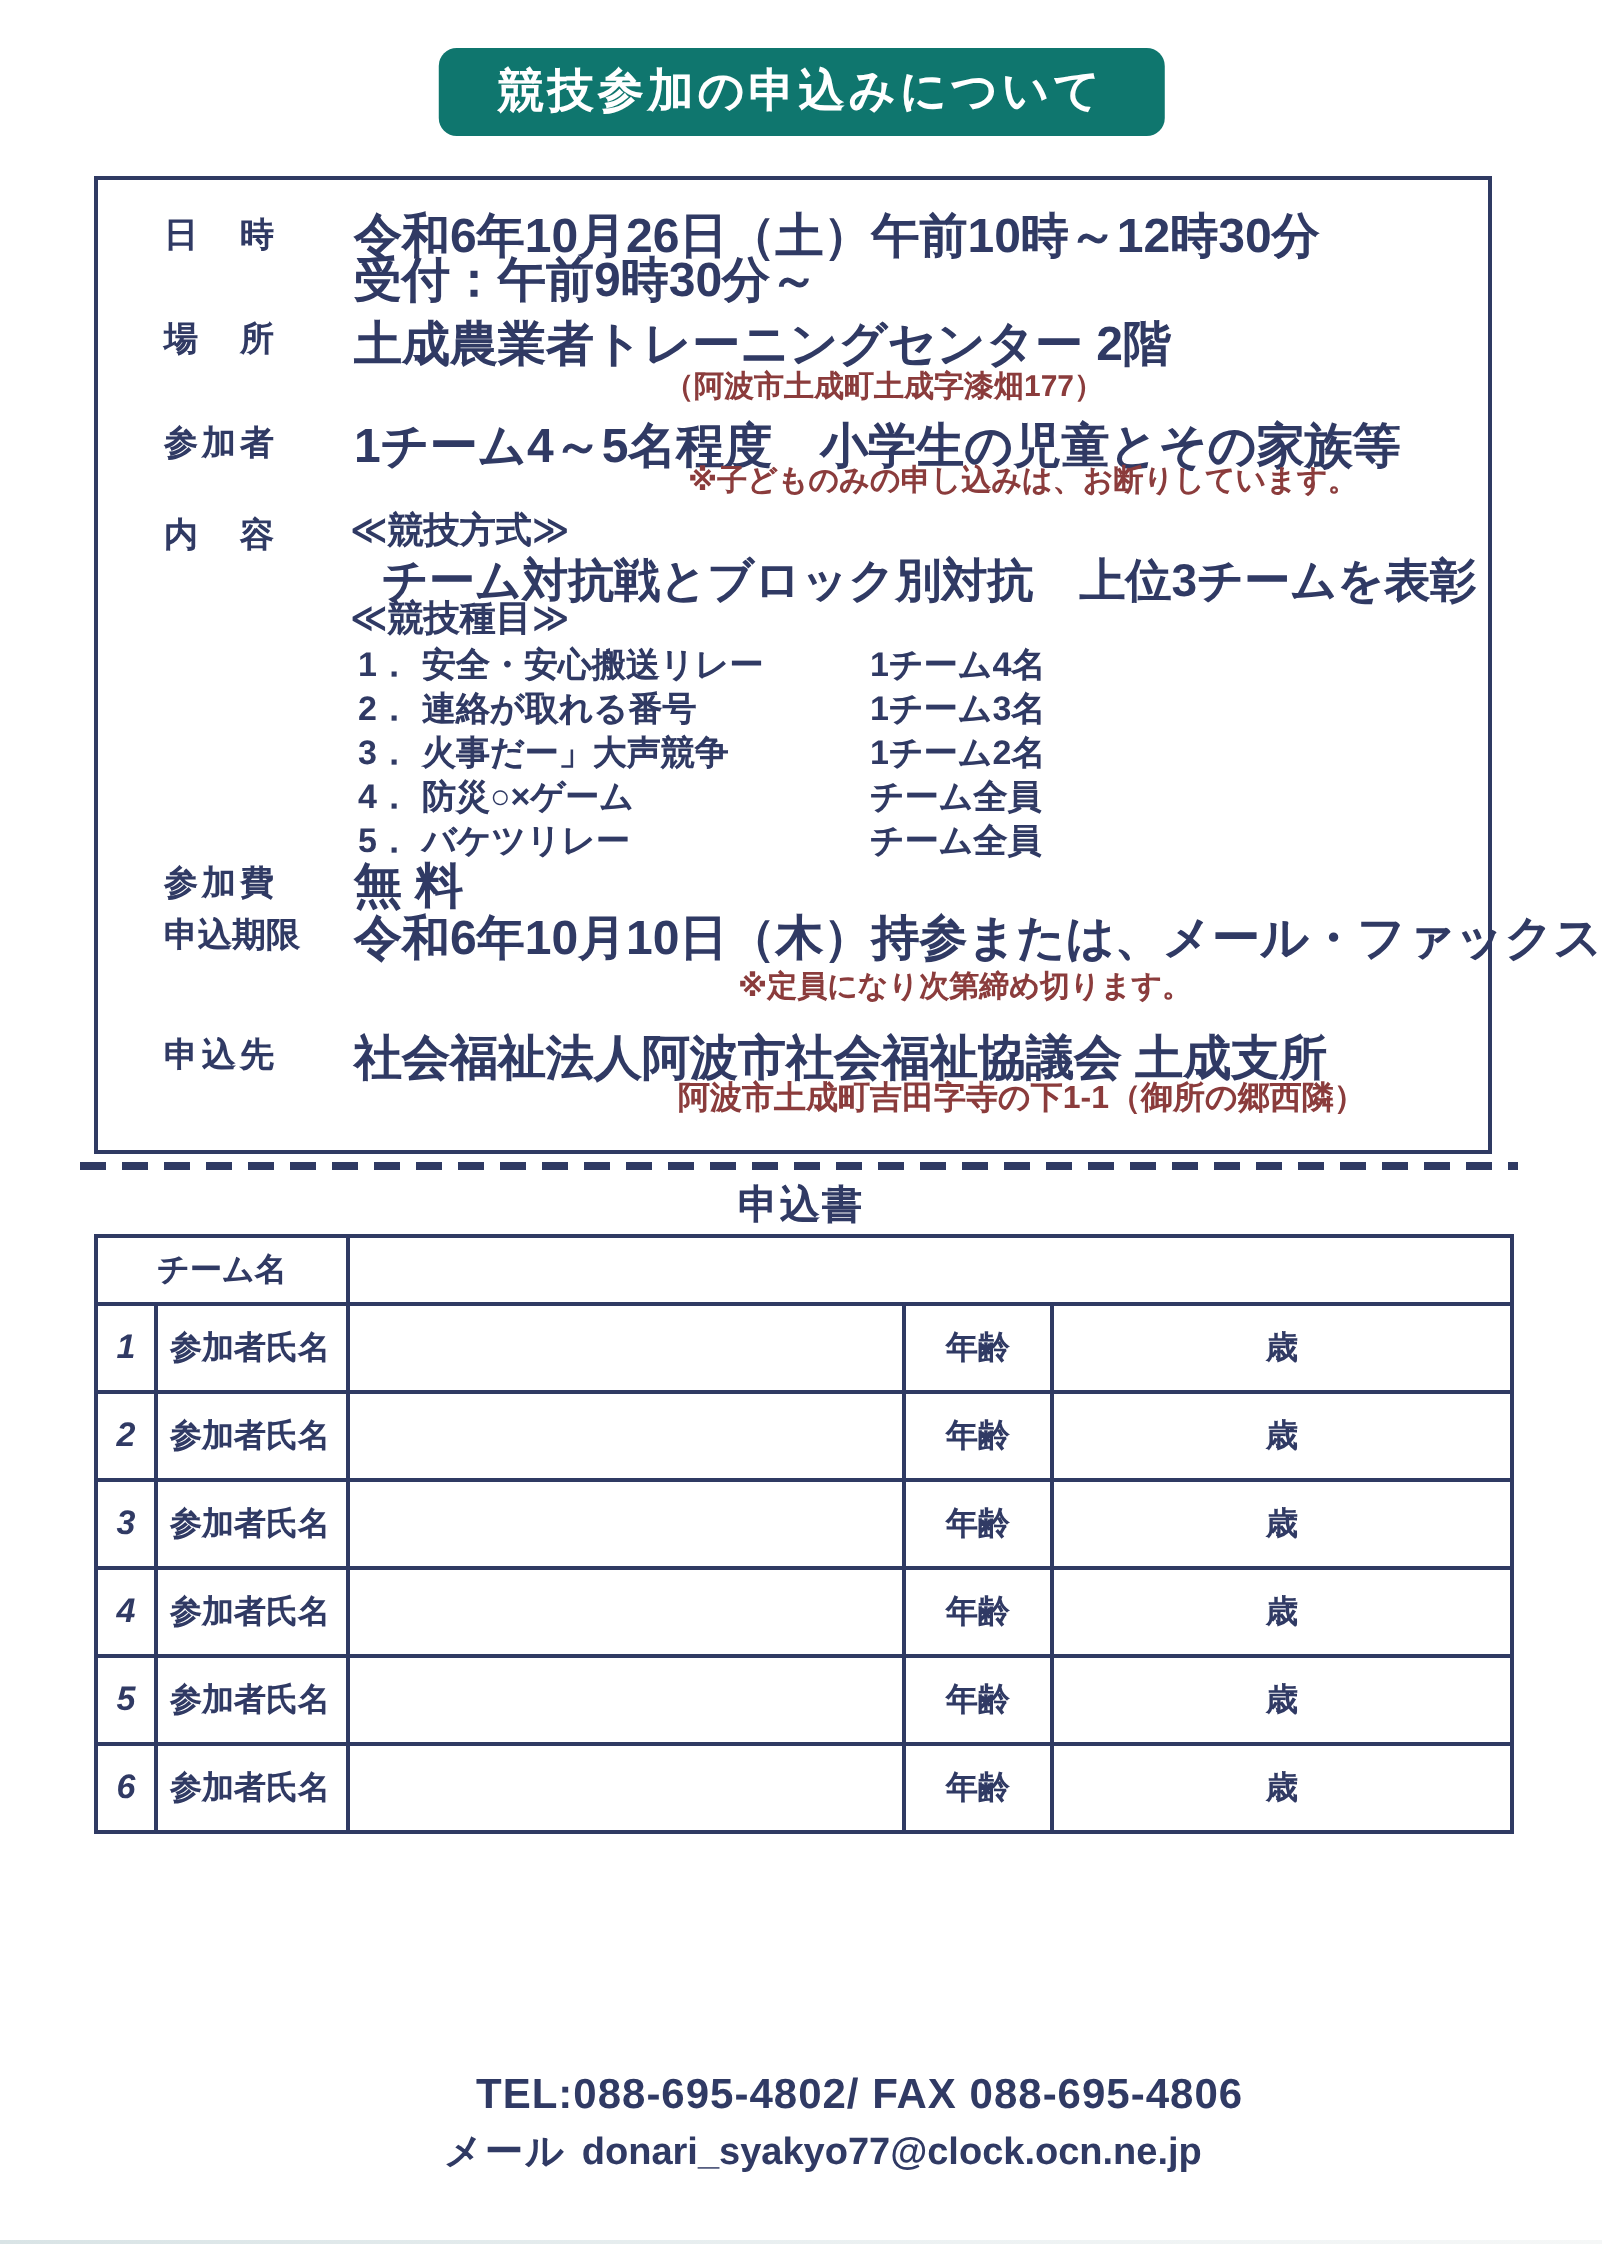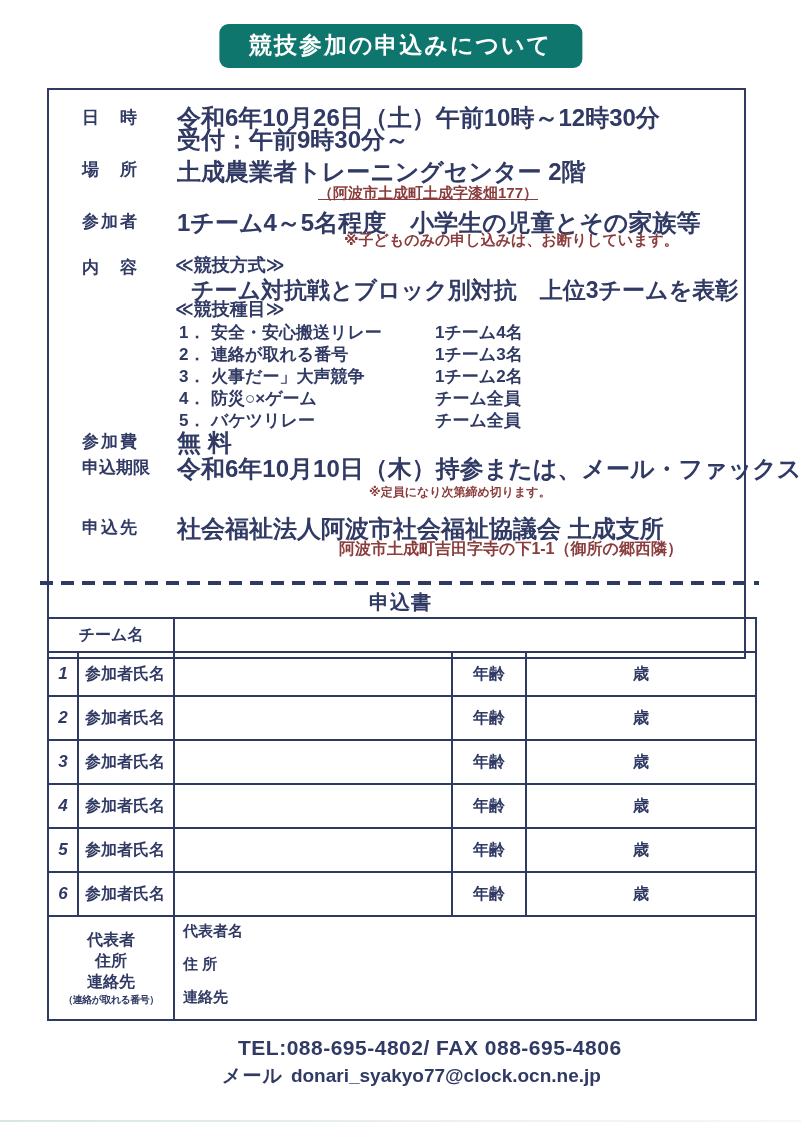--- a/index.html
+++ b/index.html
@@ -9,21 +9,21 @@
     background:#ffffff;
     font-family:"Liberation Sans","DejaVu Sans",sans-serif;
     font-weight:bold; color:#303a64; overflow:hidden;
   }
   .title-bar {
     position:absolute; top:24px; left:50%; transform:translateX(-50%);
     background:#0f766e; color:#ffffff; font-size:23px; letter-spacing:2px;
     padding:6px 30px 7px; border-radius:9px; white-space:nowrap;
   }
   .info-box {
-    position:absolute; left:47px; top:88px; width:699px; height:571px;
+    position:absolute; left:47px; top:88px; width:699px; height:489px;
     border:2px solid #2f3a63;
   }
   .line { position:absolute; white-space:nowrap; }
   .label { font-size:17px; letter-spacing:2px; }
   .value { font-size:24px; }
   .value-sub { font-size:23px; }
   .red { color:#8b3c3c; font-size:15px; }
   .bracket-head { font-size:18px; }
   .event-row { display:flex; font-size:17px; }
   .ev-no { width:32px; }
@@ -72,21 +72,21 @@
     <span>競技参加の申込みについて</span>
   </div>
 
   <div class="info-box">
     <div class="line label" style="left:33px; top:16px;">日　時</div>
     <div class="line value" style="left:128px; top:12px;">令和6年10月26日（土）午前10時～12時30分</div>
     <div class="line value" style="left:128px; top:34px;">受付：午前9時30分～</div>
 
     <div class="line label" style="left:33px; top:68px;">場　所</div>
     <div class="line value" style="left:128px; top:66px;">土成農業者トレーニングセンター 2階</div>
-    <div class="line red" style="left:269px; top:94px;text-decoration:underline;">（阿波市土成町土成字漆畑177）</div>
+    <div class="line red" style="left:283px; top:94px;">（阿波市土成町土成字漆畑177）</div>
 
     <div class="line label" style="left:33px; top:120px;">参加者</div>
     <div class="line value" style="left:128px; top:117px;">1チーム4～5名程度　小学生の児童とその家族等</div>
     <div class="line red" style="left:295px; top:141px;">※子どものみの申し込みは、お断りしています。</div>
 
     <div class="line label" style="left:33px; top:166px;">内　容</div>
     <div class="line bracket-head" style="left:126px; top:163px;">≪競技方式≫</div>
     <div class="line value-sub" style="left:142px; top:185px;">チーム対抗戦とブロック別対抗　上位3チームを表彰</div>
     <div class="line bracket-head" style="left:126px; top:207px;">≪競技種目≫</div>
 
@@ -114,21 +114,21 @@
       <span class="ev-no">5．</span>
       <span class="ev-name">バケツリレー</span>
       <span class="ev-members">チーム全員</span>
     </div>
 
     <div class="line label" style="left:33px; top:340px;">参加費</div>
     <div class="line value" style="left:128px; top:337px;">無 料</div>
 
     <div class="line label" style="left:33px; top:366px; letter-spacing:0;">申込期限</div>
     <div class="line value" style="left:128px; top:363px;">令和6年10月10日（木）持参または、メール・ファックス</div>
-    <div class="line red" style="left:320px; top:394px; font-size:12px;">※定員になり次第締め切ります。</div>
+    <div class="line red" style="left:320px; top:394px; font-size:15px;">※定員になり次第締め切ります。</div>
 
     <div class="line label" style="left:33px; top:426px;">申込先</div>
     <div class="line value" style="left:128px; top:423px;">社会福祉法人阿波市社会福祉協議会 土成支所</div>
     <div class="line red" style="left:290px; top:449px; font-size:16px;">阿波市土成町吉田字寺の下1-1（御所の郷西隣）</div>
   </div>
 
   <div class="dashed-separator"></div>
 
   <div class="form-heading">申込書</div>
 
@@ -180,35 +180,20 @@
       <td class="age">年齢</td>
       <td class="unit">歳</td>
     </tr>
     <tr style="height:44px;">
       <td class="num">6</td>
       <td class="p-label">参加者氏名</td>
       <td></td>
       <td class="age">年齢</td>
       <td class="unit">歳</td>
     </tr>
-    <tr style="height:104px;">
-      <td colspan="2" class="rep-left">
-        <div>代表者</div>
-        <div>住所</div>
-        <div>連絡先</div>
-        <div class="rep-note">（連絡が取れる番号）</div>
-      </td>
-      <td colspan="3" class="rep-right">
-        <div class="rep-right-inner">
-          <div>代表者名</div>
-          <div>住 所</div>
-          <div>連絡先</div>
-        </div>
-      </td>
-    </tr>
   </tbody>
     </table>
 
   <div class="footer-tel">TEL:088-695-4802/ FAX 088-695-4806</div>
   <div class="footer-mail">
     <span class="mail-label">メール</span><span>donari_syakyo77@clock.ocn.ne.jp</span>
   </div>
 
   <div class="scan-edge"></div>
 </div>

